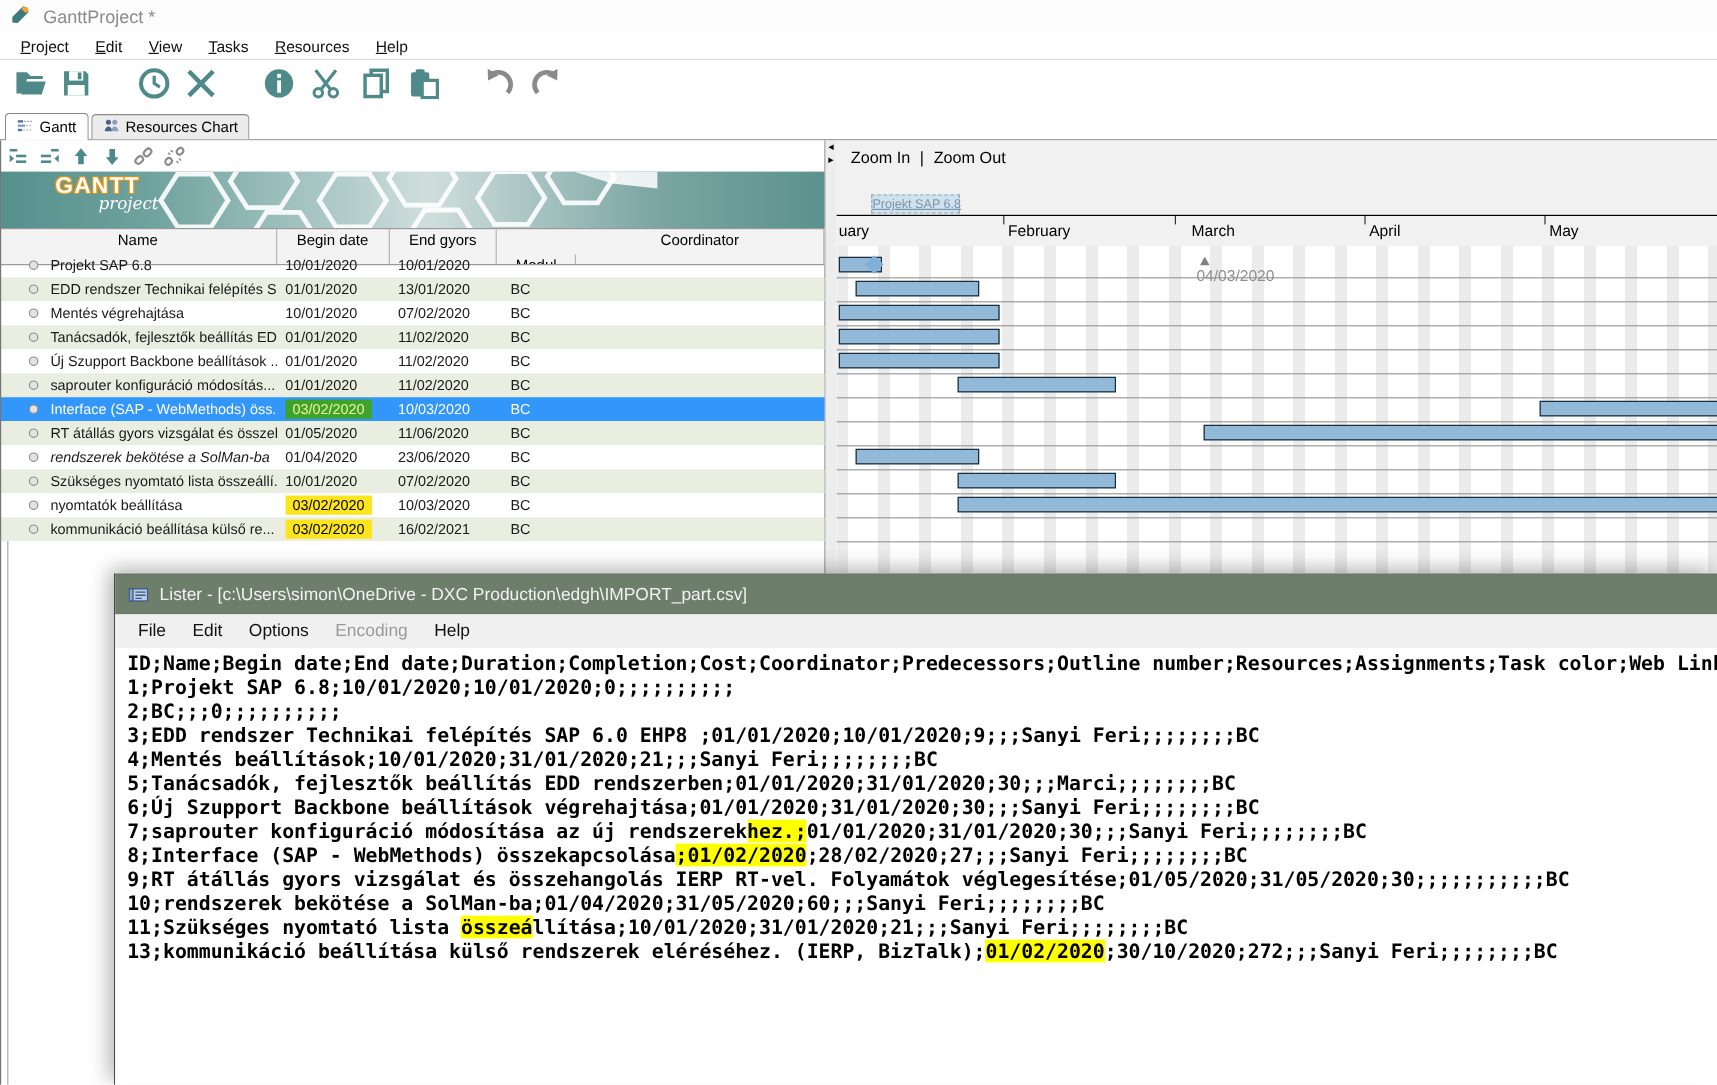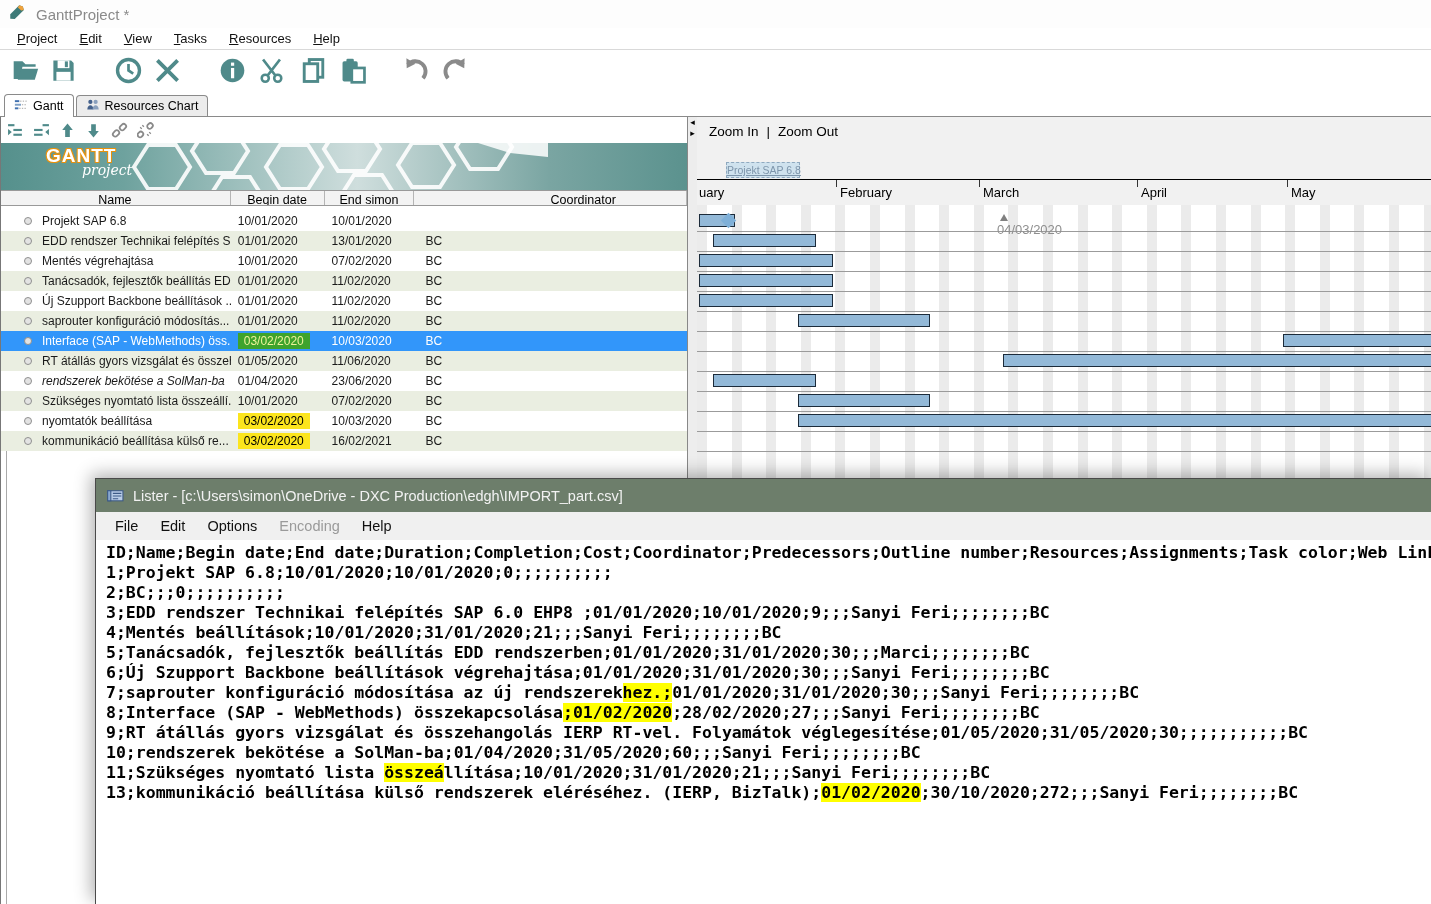--- a/index.html
+++ b/index.html
@@ -23,21 +23,21 @@
 
   
   #gp-left{left:0;top:117px;width:688px;height:361px;background:#fff;border-right:1px solid #888;box-sizing:border-box}
   #gp-paneltools{position:absolute;left:0;top:0;width:100%;height:26px;display:flex;gap:9px;padding:5px 0 0 7px;box-sizing:border-box}
   .ptool{width:17px;height:17px}.ptool svg{width:17px;height:17px}
   #gp-banner{position:absolute;left:0;top:26px;width:100%;height:47px;overflow:hidden;
     background:linear-gradient(90deg,#55908c 0%,#6ea29e 18%,#cfdedd 52%,#7aa5a2 80%,#5b928e 100%)}
   #banner-logo{position:absolute;left:46px;top:3px;line-height:1}
   #banner-brand{font-weight:bold;font-size:19px;color:#fff;letter-spacing:1px;text-shadow:-1px -1px 0 #e8920e,1px -1px 0 #e8920e,-1px 1px 0 #e8920e,1px 1px 0 #e8920e}
   #banner-sub{display:block;font-family:"DejaVu Serif",serif;font-style:italic;font-size:14px;color:#fff;margin:-2px 0 0 36px}
-  #gp-thead{position:absolute;left:0;top:73px;width:100%;height:16px;display:flex;background:#f3f3f3;border-top:1px solid #999;border-bottom:1px solid #999;box-sizing:border-box}
+  #gp-thead{position:absolute;left:0;top:73px;width:100%;height:31px;display:flex;background:#f3f3f3;border-top:1px solid #999;border-bottom:1px solid #999;box-sizing:border-box}
   .hcell{font-size:12.5px;line-height:19px;text-align:center;border-right:1px solid #b5b5b5;box-sizing:border-box;overflow:hidden}
   #gp-rows{position:absolute;left:0;top:94px;width:100%}
   .trow{display:flex;height:20px;font-size:12px;color:#1a1a1a}
   .trow.alt{background:#eaeee1}
   .trow.selected{background:#3296fa;color:#fff}
   .tcell{height:20px;line-height:20px;white-space:nowrap;overflow:hidden;box-sizing:border-box}
   .name-cell{padding-left:42px;position:relative}
   .bullet{position:absolute;left:24px;top:6px;width:8px;height:8px;border-radius:50%;border:1px solid #8f8f8f;background:#e3e3e3;box-sizing:border-box}
   .date-cell{padding-left:7px}
   .modul-cell{padding-left:11px}
@@ -237,21 +237,21 @@
         <polygon points="360,0 430,0 430,14 392,10" fill="#fff" opacity="0.85"></polygon>
       </svg>
       <div id="banner-logo">
         <span id="banner-brand">GANTT</span>
         <span id="banner-sub">project</span>
       </div>
     </div>
     <div id="gp-thead">
         <div class="hcell" style="width: 231px;">Name</div>
         <div class="hcell" style="width: 94px;">Begin date</div>
-        <div class="hcell" style="width: 90px;">End simon</div>
+        <div class="hcell" style="width: 90px;">End gyors</div>
         <div class="hcell" style="width: 66px; margin-top: 21px;">Modul</div>
         <div class="hcell" style="width: 207px;">Coordinator</div>
       </div>
     <div id="gp-rows">
         <div class="trow">
           <div class="tcell name-cell" style="width: 231px;"><span class="bullet"></span><span>Projekt SAP 6.8</span></div>
           <div class="tcell date-cell" style="width: 94px;">10/01/2020</div>
           <div class="tcell date-cell" style="width: 90px;">10/01/2020</div>
           <div class="tcell modul-cell" style="width: 66px;"></div>
           <div class="tcell" style="width: 207px;"></div>
@@ -346,21 +346,21 @@
       <span>Zoom In</span><span>|</span><span>Zoom Out</span>
     </div>
     <div id="chart-label">Projekt SAP 6.8</div>
     <div id="chart-months">
         <div class="month-tick" style="left: 139px;"></div>
         <div class="month-tick" style="left: 282px;"></div>
         <div class="month-tick" style="left: 440px;"></div>
         <div class="month-tick" style="left: 590px;"></div>
         <div class="month-label" style="left: 2px;">uary</div>
         <div class="month-label" style="left: 143px;">February</div>
-        <div class="month-label" style="left: 286px;">March</div>
+        <div class="month-label" style="left: 296px;">March</div>
         <div class="month-label" style="left: 444px;">April</div>
         <div class="month-label" style="left: 594px;">May</div>
       </div>
     <div id="chart-body">
         <div class="rowline" style="top: 26px;"></div>
         <div class="rowline" style="top: 46px;"></div>
         <div class="rowline" style="top: 66px;"></div>
         <div class="rowline" style="top: 86px;"></div>
         <div class="rowline" style="top: 106px;"></div>
         <div class="rowline" style="top: 126px;"></div>

